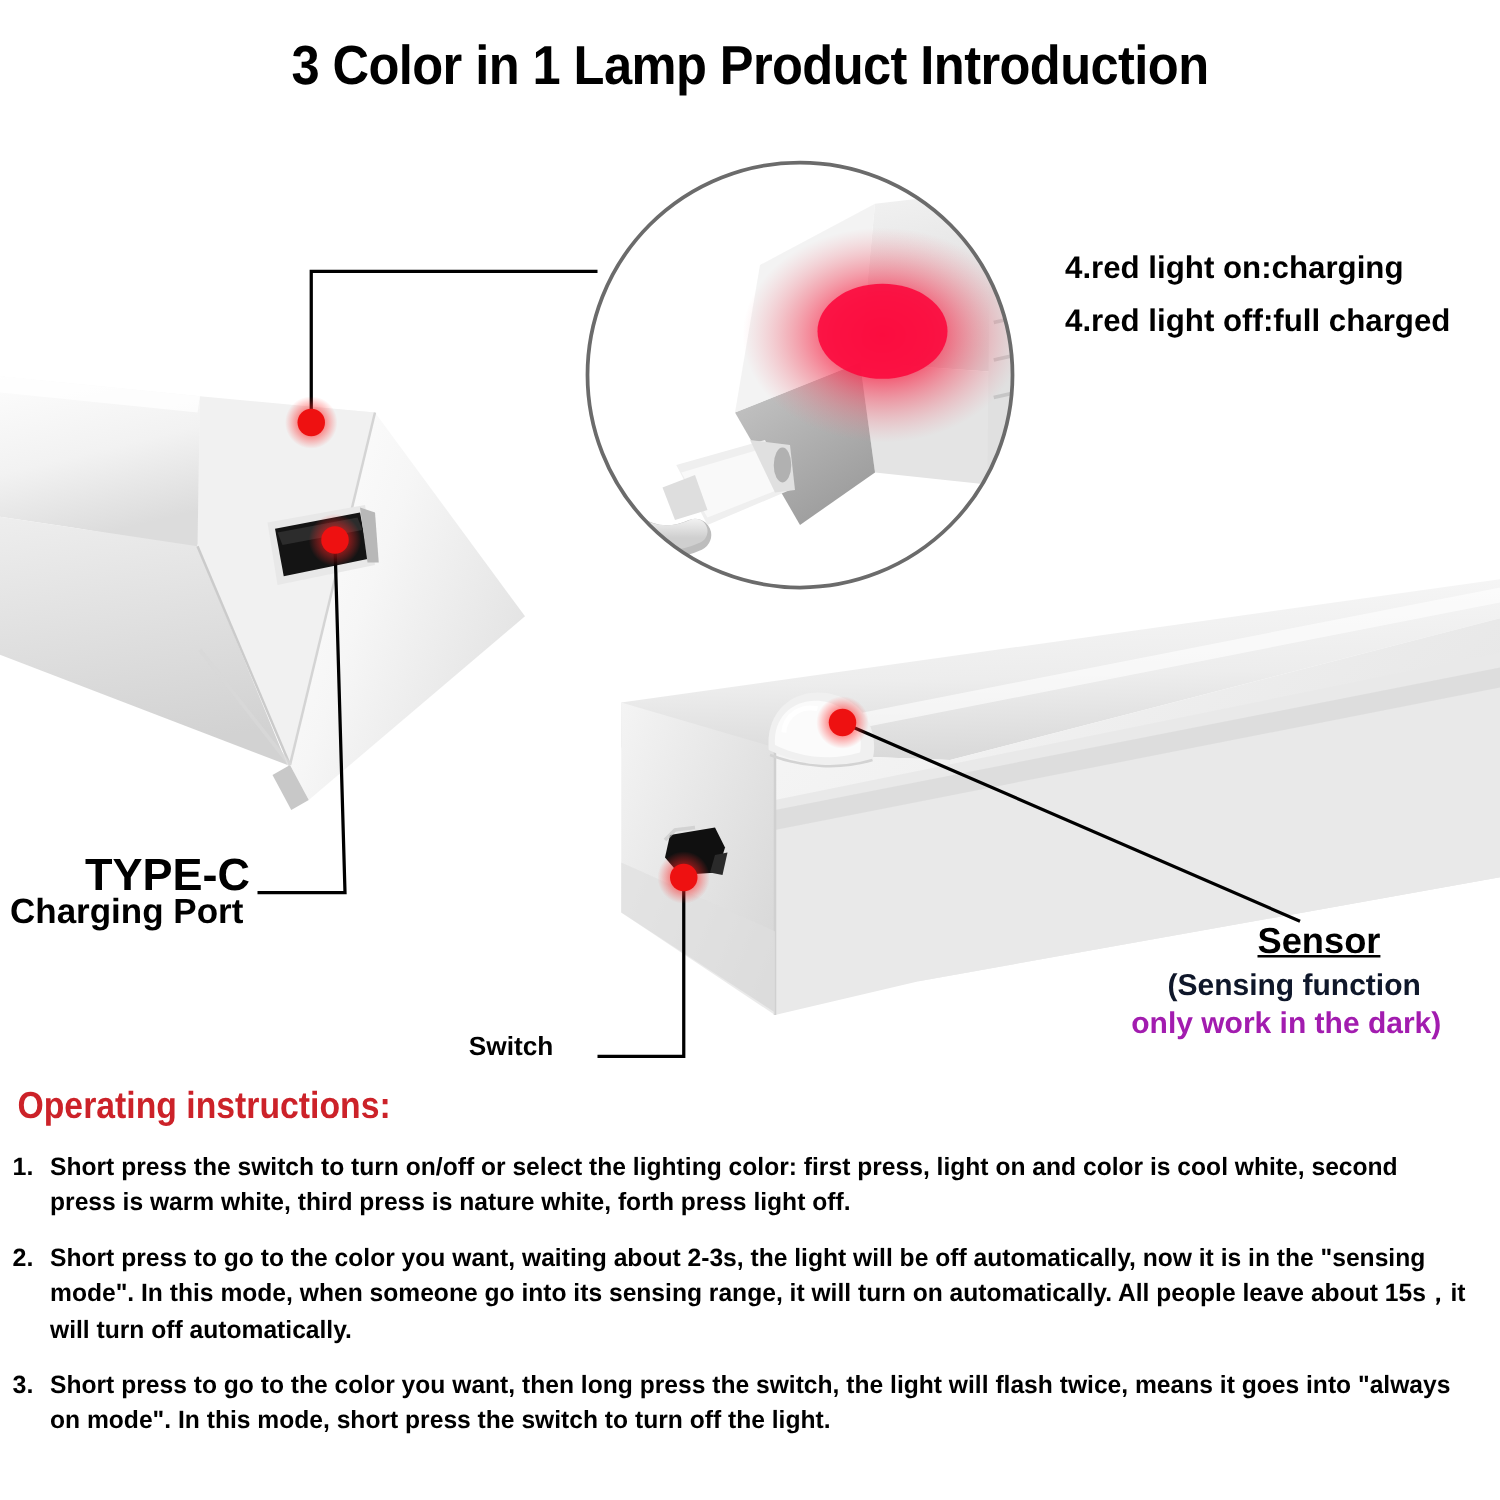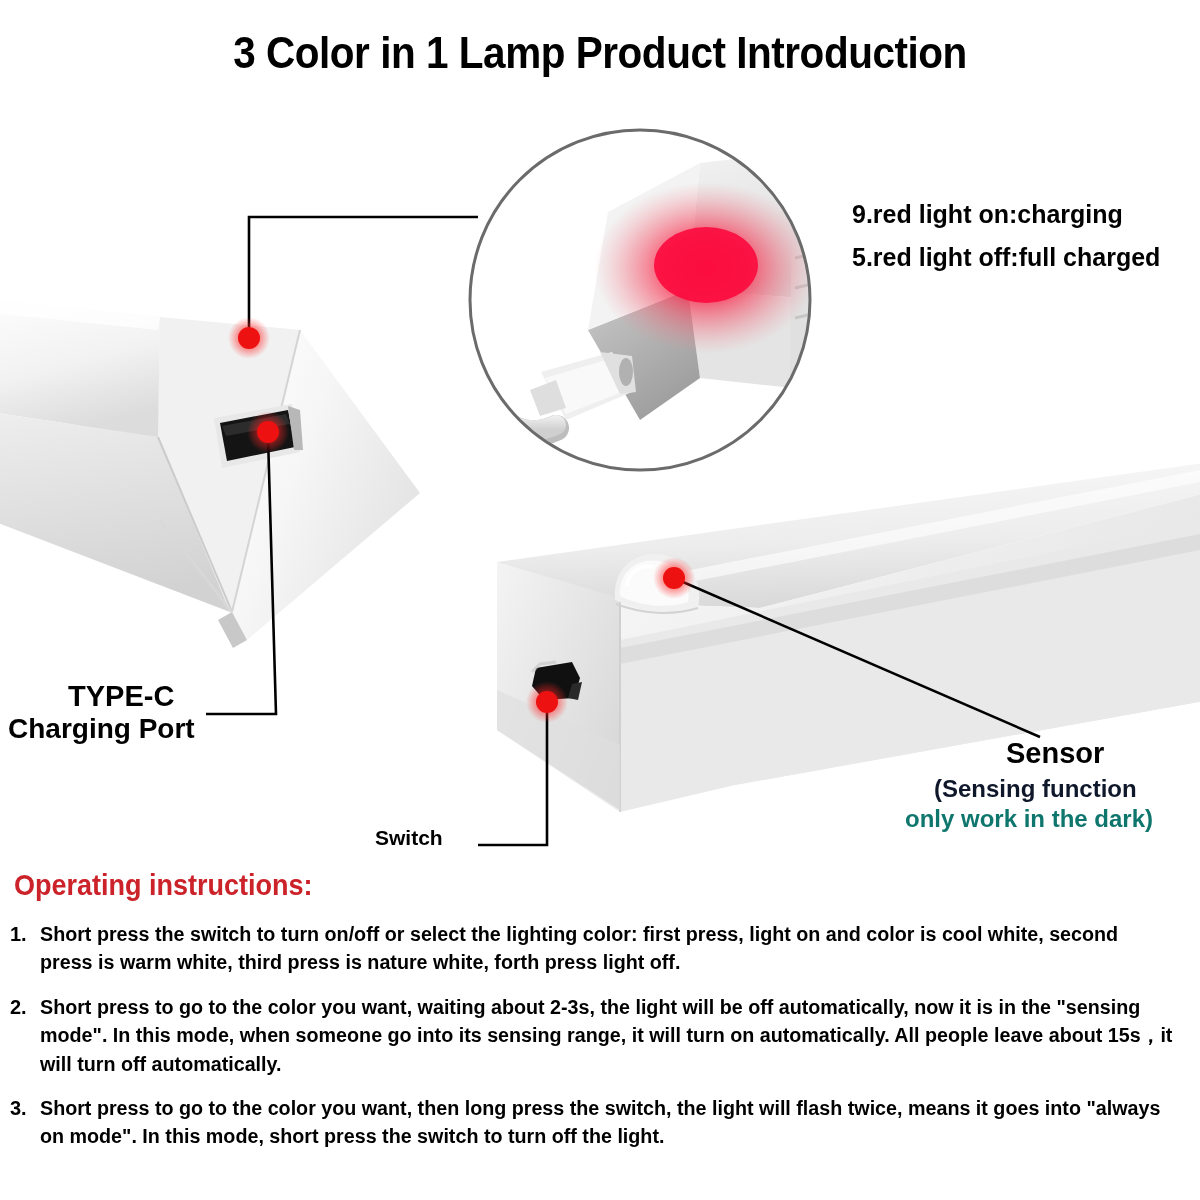--- a/index.html
+++ b/index.html
@@ -66,39 +66,40 @@
   }
   .charging-l2 {
     left: 852px;
     top: 243px;
     font-size: 25px;
   }
 
   .typec-line1 {
     left: 68px;
     top: 679px;
-    font-size: 29px;
+    font-size: 36px;
   }
   .typec-line2 {
     left: 8px;
     top: 712px;
     font-size: 28px;
     text-align: right;
   }
 
   .switch-label {
     left: 375px;
     top: 826px;
     font-size: 21px;
   }
 
   .sensor-label {
     left: 1006px;
     top: 736px;
     font-size: 29px;
+    text-decoration: underline;
   }
   .sensor-note1 {
     left: 934px;
     top: 775px;
     font-size: 24px;
   }
   .sensor-note2 {
     left: 905px;
     top: 805px;
     font-size: 24px;
@@ -320,31 +321,31 @@
         <circle cx="547" cy="702" r="21" fill="url(#glowRed)"></circle>
         <circle cx="547" cy="702" r="11" fill="#ee1111"></circle>
       </g>
       <g>
         <circle cx="674" cy="578" r="21" fill="url(#glowRed)"></circle>
         <circle cx="674" cy="578" r="11" fill="#ee1111"></circle>
       </g>
     </g>
   </svg>
 
-  <div class="callout charging-l1">9.red light on:charging</div>
-  <div class="callout charging-l2">5.red light off:full charged</div>
+  <div class="callout charging-l1">4.red light on:charging</div>
+  <div class="callout charging-l2">4.red light off:full charged</div>
 
   <div class="callout typec-line1">TYPE-C</div>
   <div class="callout typec-line2">Charging Port</div>
 
   <div class="callout switch-label">Switch</div>
 
   <div class="callout sensor-label">Sensor</div>
   <div class="callout sensor-note1" style="color: #0f172a;">(Sensing function</div>
-  <div class="callout sensor-note2" style="color: #0f766e;">only work in the dark)</div>
+  <div class="callout sensor-note2" style="color: #a21caf;">only work in the dark)</div>
 
   <div class="ops-heading" style="color: rgb(204, 34, 41);">Operating instructions:</div>
 
   <div class="ops-list">
     <div class="ops-item">
       <span class="ops-num">1.</span>
       <span class="ops-text">Short press the switch to turn on/off or select the lighting color: first press, light on and color is cool white, second press is warm white, third press is nature white, forth press light off.</span>
     </div>
     <div class="ops-item">
       <span class="ops-num">2.</span>

